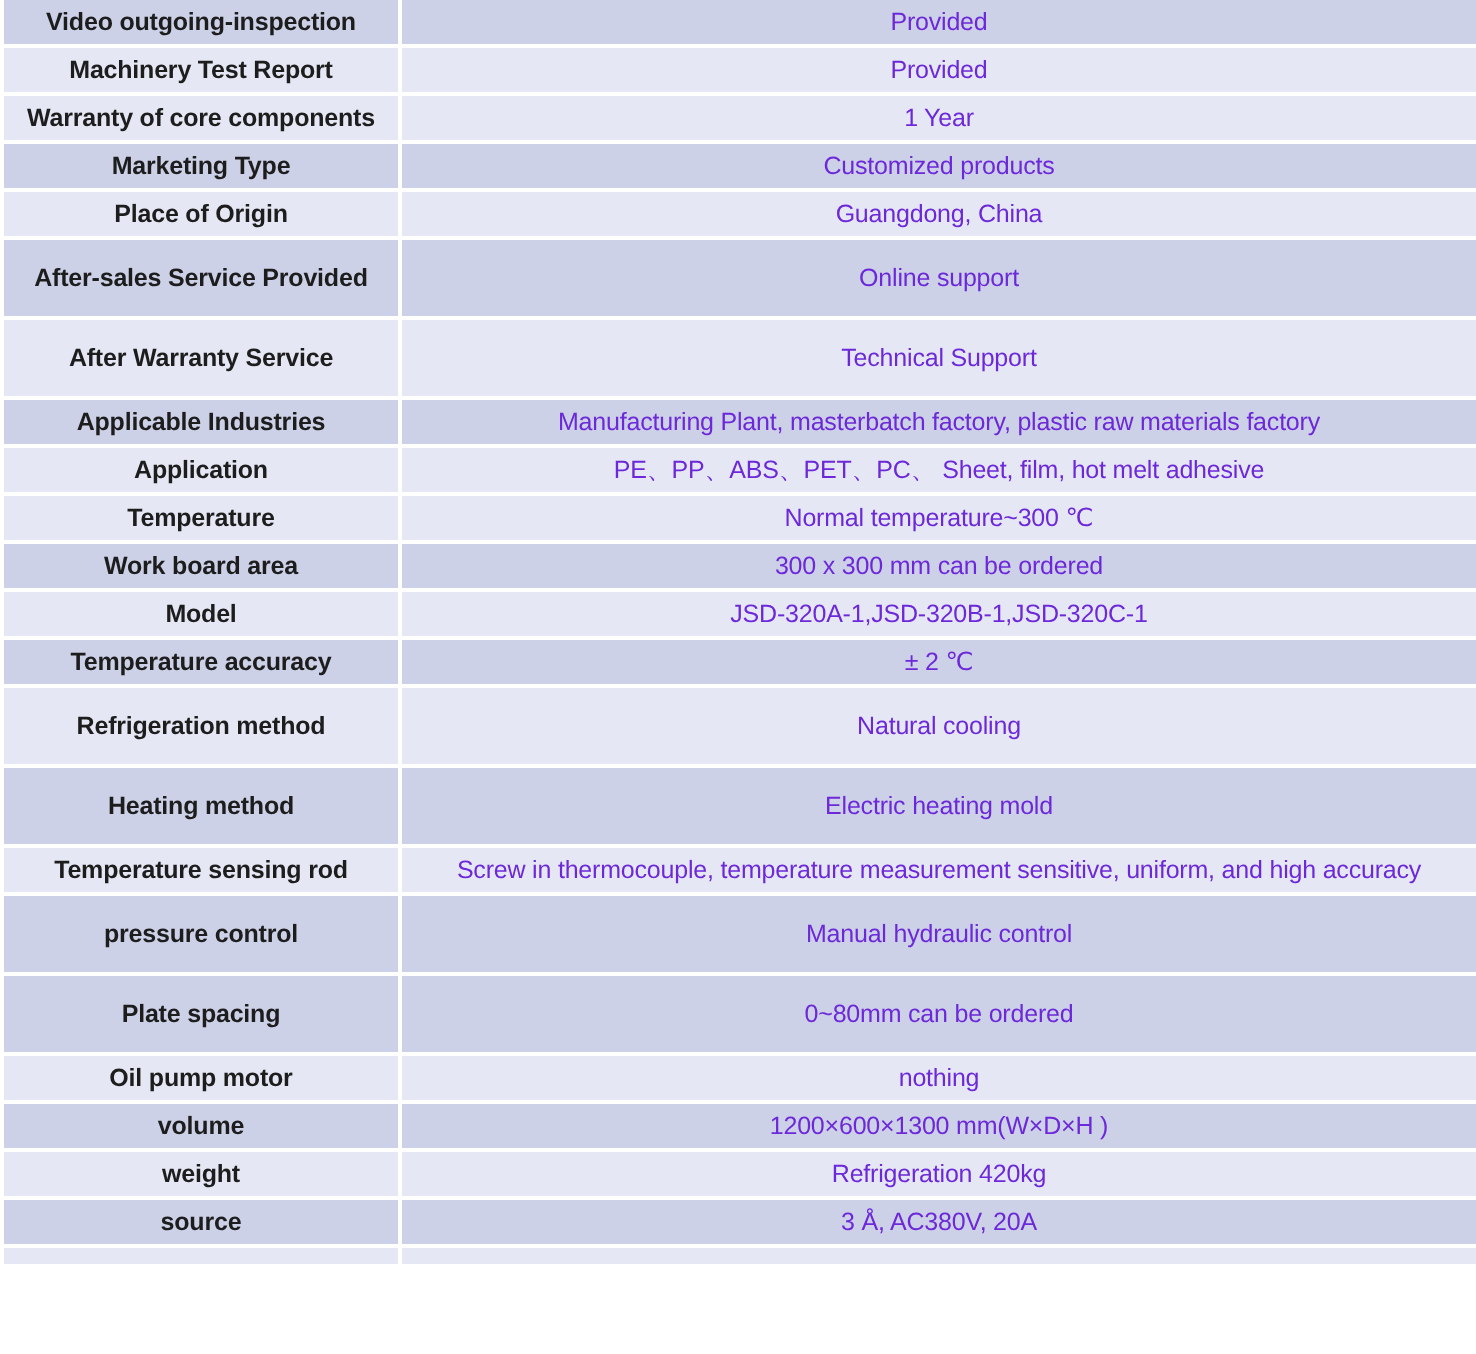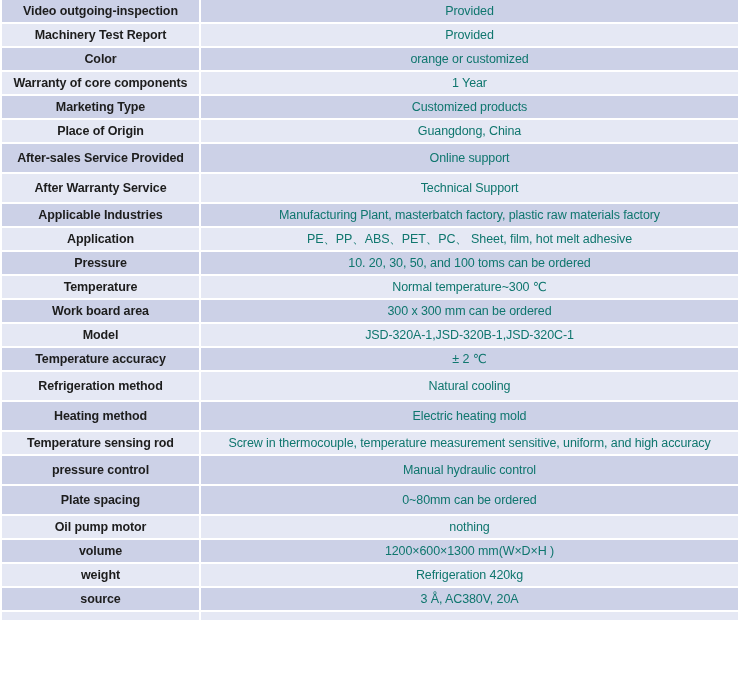--- a/index.html
+++ b/index.html
@@ -35,53 +35,49 @@
   #spec-table td.cell-label {
     font-weight: bold;
     font-size: 12.5px;
     color: #1d1d1d;
     border-left: 2px solid #ffffff;
     letter-spacing: -0.1px;
   }
   #spec-table td.cell-value {
     font-weight: normal;
     font-size: 12.5px;
-    color: #0f766e;
+    color: #6d28d9;
     border-right: 0;
     letter-spacing: -0.1px;
   }
   #spec-table tr.band-dark td { background: #ccd1e7; }
   #spec-table tr.band-light td { background: #e5e8f4; margin-left: 28px; }
 
   
   #spec-table tr.h-std td { height: 24px; }
-  #spec-table tr.h-tall td { height: 30px; }
+  #spec-table tr.h-tall td { height: 40px; }
   #spec-table tr.h-xtall td { height: 52px; }
   #spec-table tr.h-clip td { height: 10px; }
 </style>
 </head>
 <body>
 
 <table id="spec-table">
   <colgroup>
     <col class="c-label">
     <col class="c-value">
   </colgroup>
   <tbody>
       <tr class="band-dark h-std">
         <td class="cell-label">Video outgoing-inspection</td>
         <td class="cell-value">Provided</td>
       </tr>
       <tr class="band-light h-std">
         <td class="cell-label">Machinery Test Report</td>
         <td class="cell-value">Provided</td>
-      </tr>
-      <tr class="band-dark h-std">
-        <td class="cell-label">Color</td>
-        <td class="cell-value">orange or customized</td>
       </tr>
       <tr class="band-light h-std">
         <td class="cell-label">Warranty of core components</td>
         <td class="cell-value">1 Year</td>
       </tr>
       <tr class="band-dark h-std">
         <td class="cell-label">Marketing Type</td>
         <td class="cell-value">Customized products</td>
       </tr>
       <tr class="band-light h-std">
@@ -96,24 +92,20 @@
         <td class="cell-label">After Warranty Service</td>
         <td class="cell-value">Technical Support</td>
       </tr>
       <tr class="band-dark h-std">
         <td class="cell-label">Applicable Industries</td>
         <td class="cell-value">Manufacturing Plant, masterbatch factory, plastic raw materials factory</td>
       </tr>
       <tr class="band-light h-std">
         <td class="cell-label">Application</td>
         <td class="cell-value">PE、PP、ABS、PET、PC、 Sheet, film, hot melt adhesive</td>
-      </tr>
-      <tr class="band-dark h-std">
-        <td class="cell-label">Pressure</td>
-        <td class="cell-value">10. 20, 30, 50, and 100 toms can be ordered</td>
       </tr>
       <tr class="band-light h-std">
         <td class="cell-label">Temperature</td>
         <td class="cell-value">Normal temperature~300 ℃</td>
       </tr>
       <tr class="band-dark h-std">
         <td class="cell-label">Work board area</td>
         <td class="cell-value">300 x 300 mm can be ordered</td>
       </tr>
       <tr class="band-light h-std">

